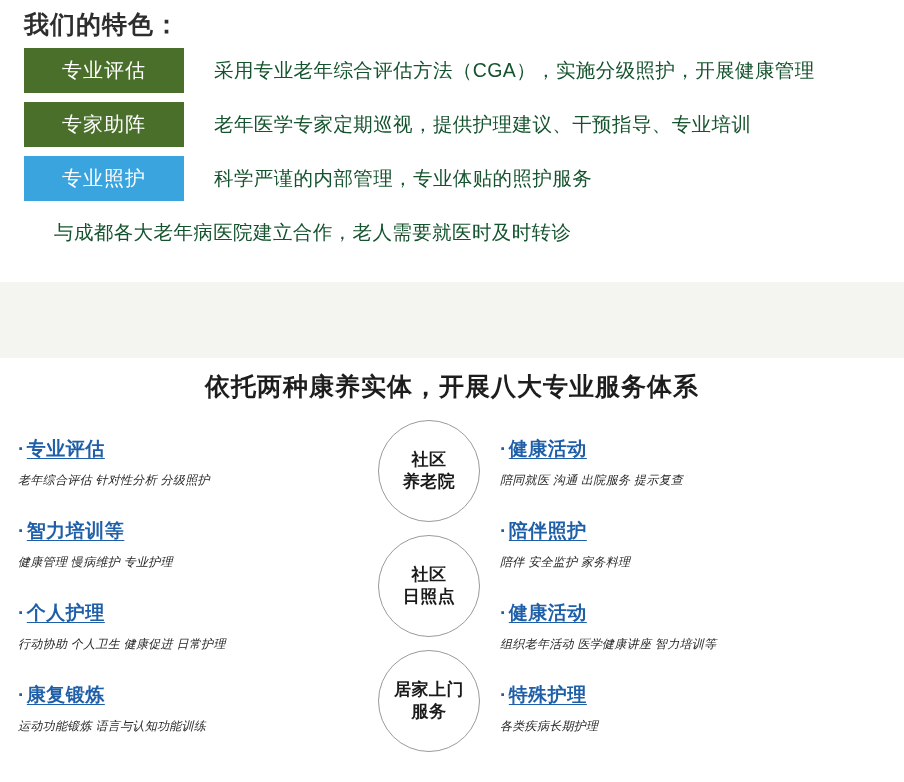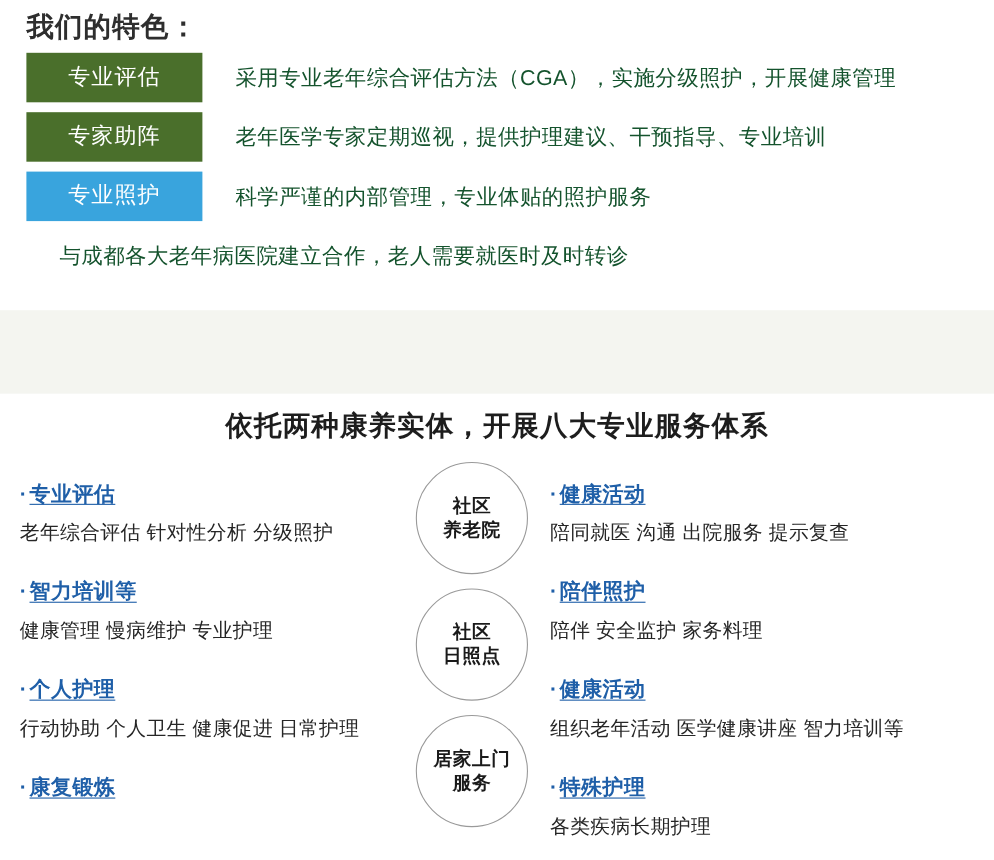--- a/index.html
+++ b/index.html
@@ -119,24 +119,25 @@
   .bullet-dot {
     color: #1f5fa8;
     font-size: 19px;
     margin-right: 2px;
   }
   .head-label {
     text-decoration: underline;
     text-underline-offset: 3px;
   }
   .service-item-body {
-    font-size: 18px;
+    font-size: 12px;
     color: #262626;
     letter-spacing: 0.3px;
     white-space: nowrap;
+    font-style: italic;
   }
 
   
   #circles {
     position: absolute;
     left: 378px;
     top: 62px;
     width: 150px;
     height: 350px;
   }
@@ -223,20 +224,21 @@
         <span class="head-label">个人护理</span>
       </div>
       <div class="service-item-body">行动协助 个人卫生 健康促进 日常护理</div>
     </div>
 
     <div class="service-item">
       <div class="service-item-head">
         <span class="bullet-dot">·</span>
         <span class="head-label">康复锻炼</span>
       </div>
+      <div class="service-item-body">运动功能锻炼 语言与认知功能训练</div>
     </div>
 
   </div>
 
   <div id="circles">
 
     <div class="circle" id="circle-1">
       <span>社区</span>
       <span>养老院</span>
     </div>

